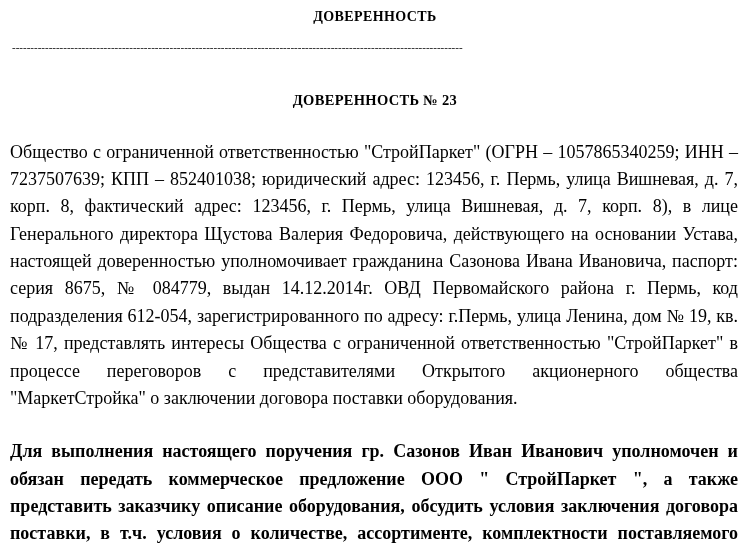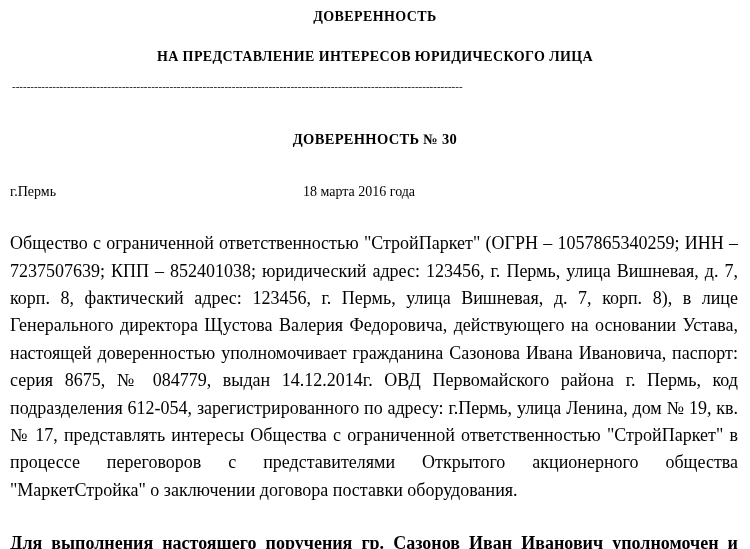--- a/index.html
+++ b/index.html
@@ -83,29 +83,24 @@
     margin-bottom: 0;
   }
 </style>
 </head>
 <body>
 
 <div class="page">
 
   <div class="title-block">
     <div class="title-line">ДОВЕРЕННОСТЬ</div>
-    <div class="title-line second">НА ПРЕДСТАВЛЕНИЕ ИНТЕРЕСОВ ЮРИДИЧЕСКОГО ЛИЦА</div>
   </div>
 
   <div class="dotted-rule">---------------------------------------------------------------------------------------------------------------------------</div>
 
-  <div class="doc-number">ДОВЕРЕННОСТЬ № 30</div>
+  <div class="doc-number">ДОВЕРЕННОСТЬ № 23</div>
 
-  <div class="meta-row">
-    <div class="meta-city">г.Пермь</div>
-    <div class="meta-date">18 марта 2016 года</div>
-  </div>
 
   <div class="body-para">Общество с ограниченной ответственностью "СтройПаркет" (ОГРН – 1057865340259; ИНН – 7237507639; КПП – 852401038; юридический адрес: 123456, г. Пермь, улица Вишневая, д. 7, корп. 8, фактический адрес: 123456, г. Пермь, улица Вишневая, д. 7, корп. 8), в лице Генерального директора Щустова Валерия Федоровича, действующего на основании Устава, настоящей доверенностью уполномочивает гражданина Сазонова Ивана Ивановича, паспорт: серия 8675, № 084779, выдан 14.12.2014г. ОВД Первомайского района г. Пермь, код подразделения 612-054, зарегистрированного по адресу: г.Пермь, улица Ленина, дом № 19, кв. № 17, представлять интересы Общества с ограниченной ответственностью "СтройПаркет" в процессе переговоров с представителями Открытого акционерного общества "МаркетСтройка" о заключении договора поставки оборудования.</div>
 
   <div class="body-para second">Для выполнения настоящего поручения гр. Сазонов Иван Иванович уполномочен и обязан передать коммерческое предложение ООО " СтройПаркет ", а также представить заказчику описание оборудования, обсудить условия заключения договора поставки, в т.ч. условия о количестве, ассортименте, комплектности поставляемого товара, о качестве и гарантийном сроке. Также гр. Сазонов Иван Иванович уполномочен и обязан согласовать сроки поставки, стоимость и порядок оплаты поставляемого товара, подписать предварительный договор поставки оборудования.</div>
 
 </div>
 
 </body></html>

